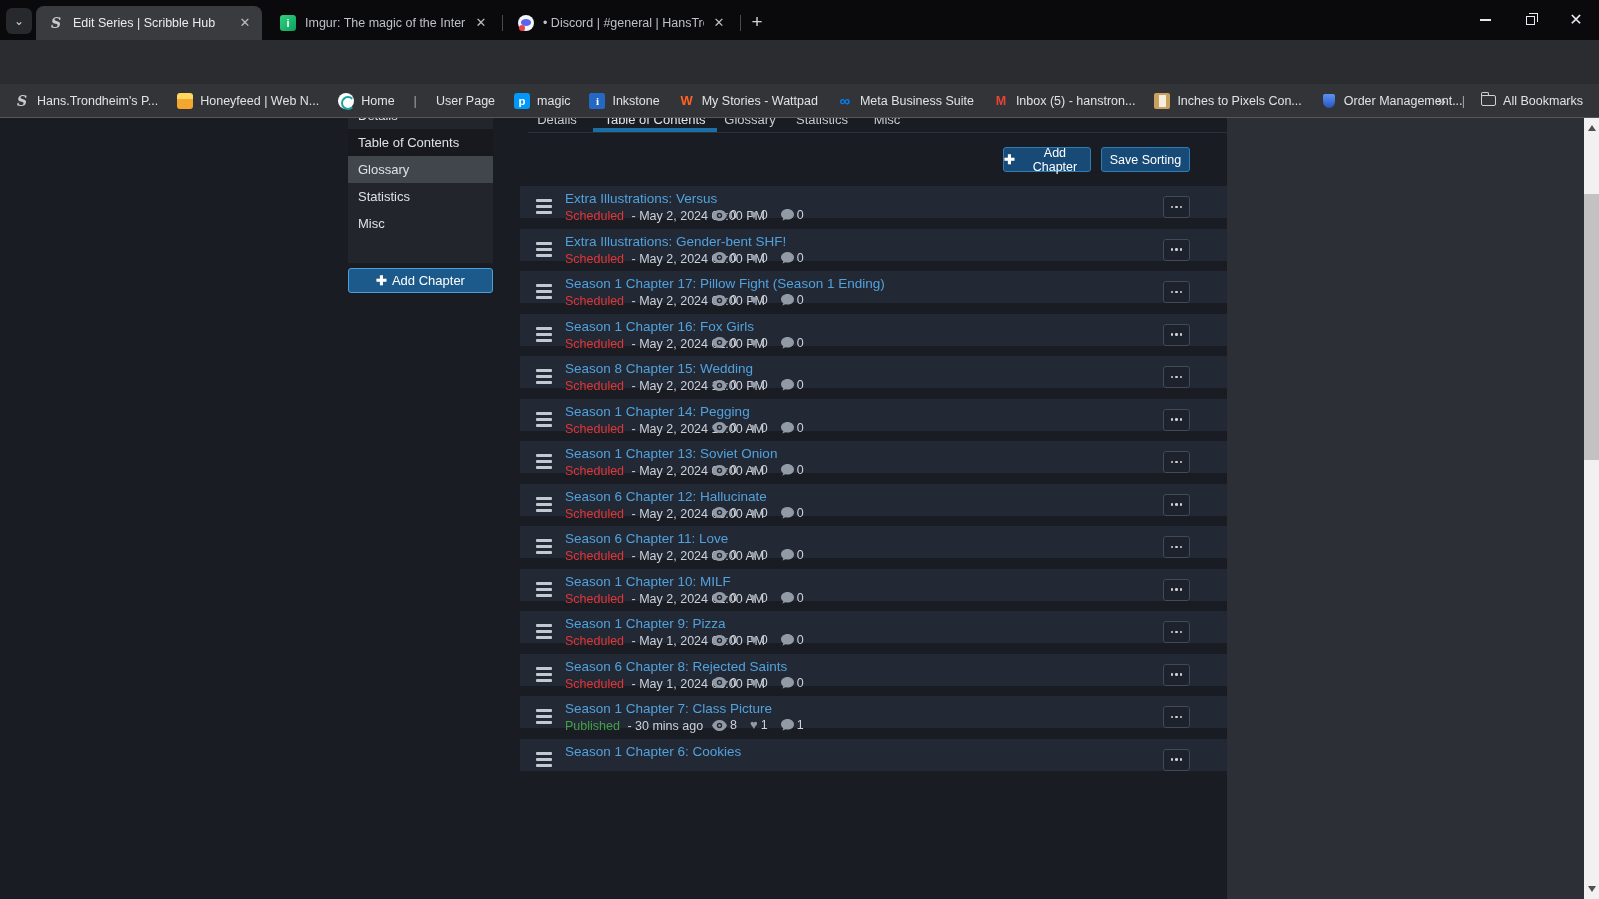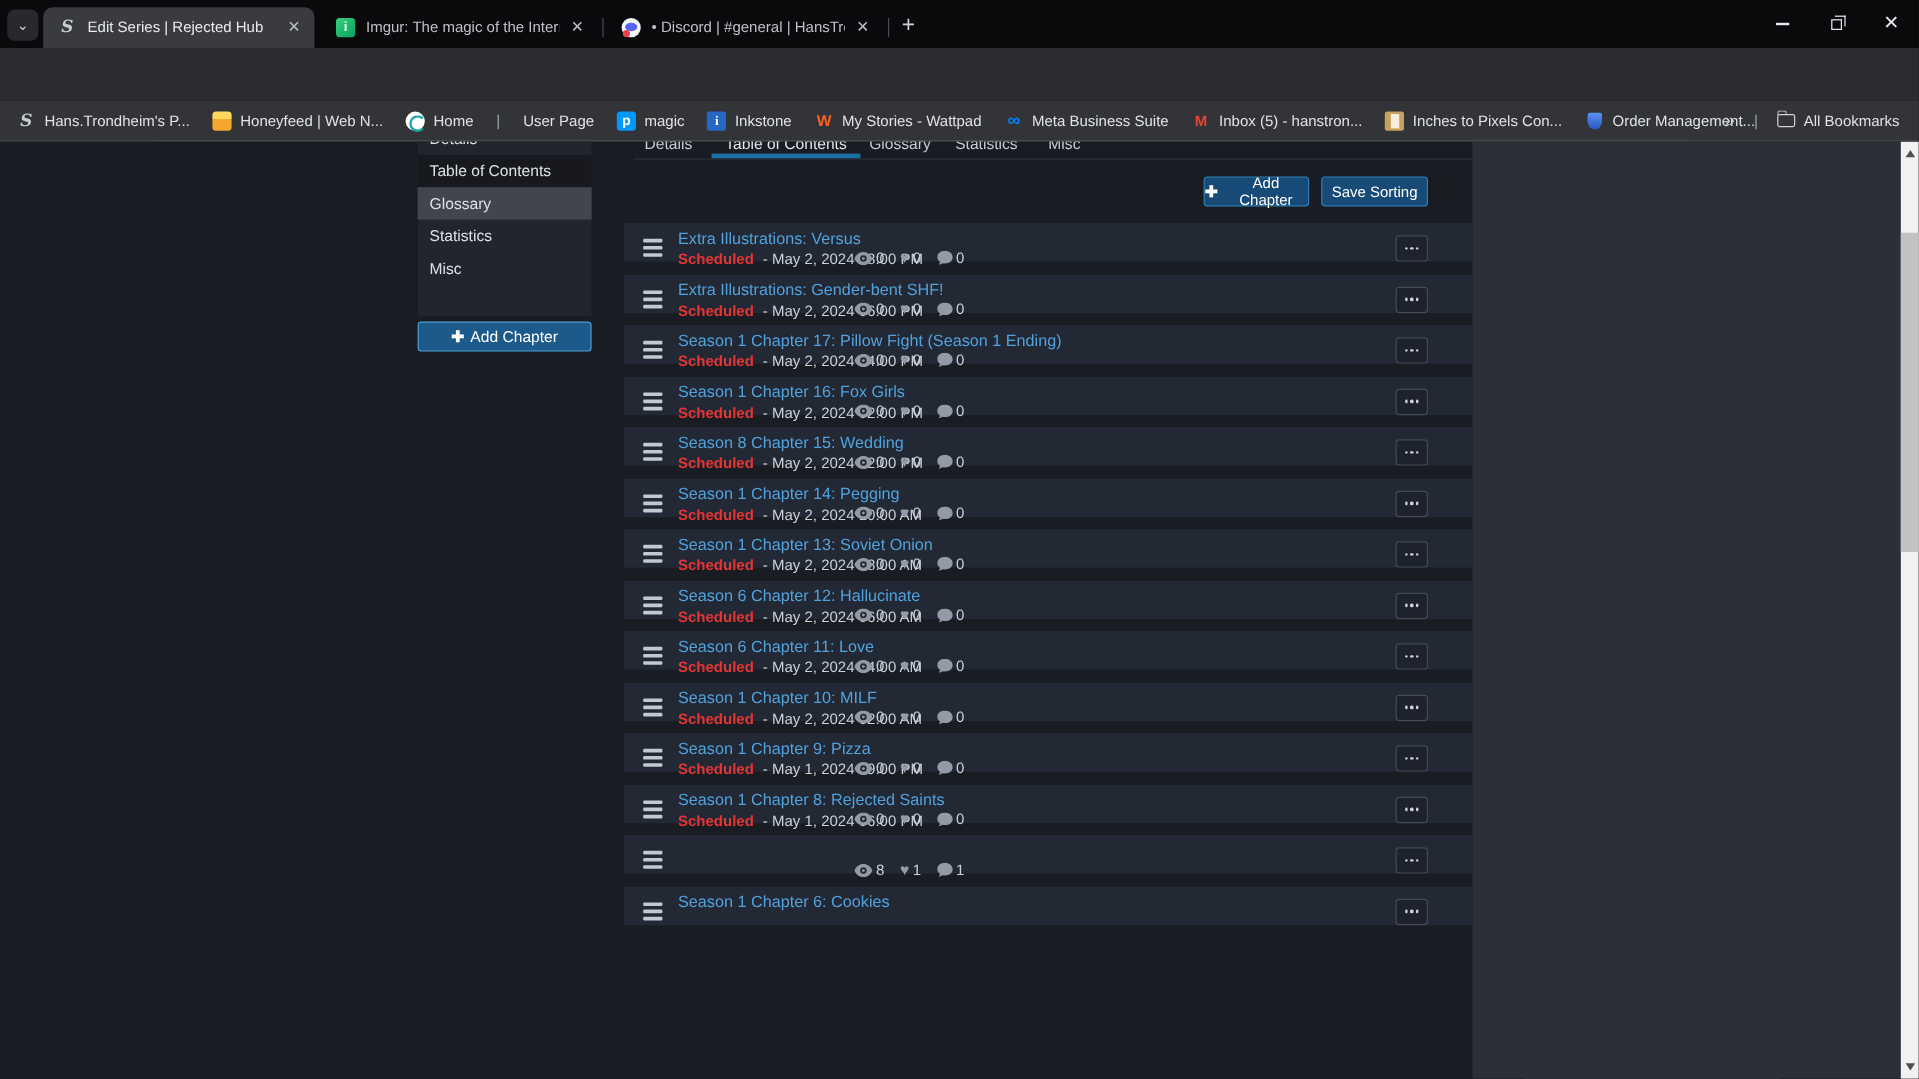--- a/index.html
+++ b/index.html
@@ -136,40 +136,40 @@
 
   
   .rows { position:absolute; left:520px; top:68px; width:707px; }
   .crow { position:relative; height:32px; margin-bottom:10.5px; background:#232835; }
   .drag { position:absolute; left:16px; top:13px; width:16px; height:15px;
     display:flex; flex-direction:column; justify-content:space-between; }
   .drag i { display:block; width:16px; height:3px; background:#c3c9d1; border-radius:1px; }
   .rc { position:absolute; left:45px; top:4px; }
   .ctitle { font-size:13.5px; color:#51a2dc; text-decoration:none; line-height:17px; display:block; white-space:nowrap; }
   .cmeta { font-size:12.5px; line-height:17px; margin-top:1px; white-space:nowrap; }
-  .cstatus { font-weight:bold; color:#e43535; }
+  .cstatus { font-weight:normal; color:#e43535; }
   .cstatus.published { color:#44a047; }
   .cdate { color:#ccd1d8; margin-left:4px; }
   .cstats { position:absolute; left:192px; top:22px; display:flex; gap:13px; align-items:center; }
   .stat { display:flex; align-items:center; gap:3px; font-size:12.5px; color:#ccd1d8; }
   .heartglyph { color:#929aa5; font-size:13px; line-height:12px; }
   .cmenu { position:absolute; right:37px; top:10px; width:27px; height:22px; background:#1d222c;
     border:1px solid #414a56; border-radius:3px; display:flex; align-items:center; justify-content:center; gap:2px; }
   .cmenu i { width:2.5px; height:2.5px; background:#cfd4da; border-radius:50%; display:block; }
 </style>
 </head>
 <body>
 
 <div class="chrome">
   <div class="tabstrip">
     <div class="tab-chevron">⌄</div>
 
     <div class="btab active" style="left:36px;width:226px;">
       <span class="fav ic-shS">S</span>
-      <span class="ttl">Edit Series | Rejected Hub</span>
+      <span class="ttl">Edit Series | Scribble Hub</span>
       <span class="cls">✕</span>
     </div>
 
     <div class="btab" style="left:268px;width:230px;">
       <span class="fav fav-imgur">i</span>
       <span class="ttl">Imgur: The magic of the Interne</span>
       <span class="cls">✕</span>
     </div>
     <div class="tabsep" style="left:502px;"></div>
 
@@ -786,21 +786,21 @@
           <i></i>
         </button>
   </div>
       <div class="crow">
     <div class="drag">
           <i></i>
           <i></i>
           <i></i>
         </div>
     <div class="rc">
-      <a class="ctitle" href="#">Season 1 Chapter 8: Rejected Saints</a>
+      <a class="ctitle" href="#">Season 6 Chapter 8: Rejected Saints</a>
       <div class="cmeta">
         <span class="cstatus">Scheduled</span>
         <span class="cdate">- May 1, 2024 06:00 PM</span>
       </div>
     </div>
     <div class="cstats">
       <span class="stat">
         <svg width="15" height="11" viewBox="0 0 15 11">
               <path d="M7.5 0C4.2 0 1.4 2 0 5.5 1.4 9 4.2 11 7.5 11s6.1-2 7.5-5.5C13.6 2 10.8 0 7.5 0z" fill="#929aa5"></path>
               <circle cx="7.5" cy="5.5" r="2.7" fill="#232835"></circle>
@@ -824,20 +824,27 @@
           <i></i>
           <i></i>
         </button>
   </div>
       <div class="crow">
     <div class="drag">
           <i></i>
           <i></i>
           <i></i>
         </div>
+    <div class="rc">
+      <a class="ctitle" href="#">Season 1 Chapter 7: Class Picture</a>
+      <div class="cmeta">
+        <span class="cstatus published">Published</span>
+        <span class="cdate">- 30 mins ago</span>
+      </div>
+    </div>
     <div class="cstats">
       <span class="stat">
         <svg width="15" height="11" viewBox="0 0 15 11">
               <path d="M7.5 0C4.2 0 1.4 2 0 5.5 1.4 9 4.2 11 7.5 11s6.1-2 7.5-5.5C13.6 2 10.8 0 7.5 0z" fill="#929aa5"></path>
               <circle cx="7.5" cy="5.5" r="2.7" fill="#232835"></circle>
               <circle cx="7.5" cy="5.5" r="1.2" fill="#929aa5"></circle>
             </svg>
         <span class="vnum">8</span>
       </span>
       <span class="stat">

